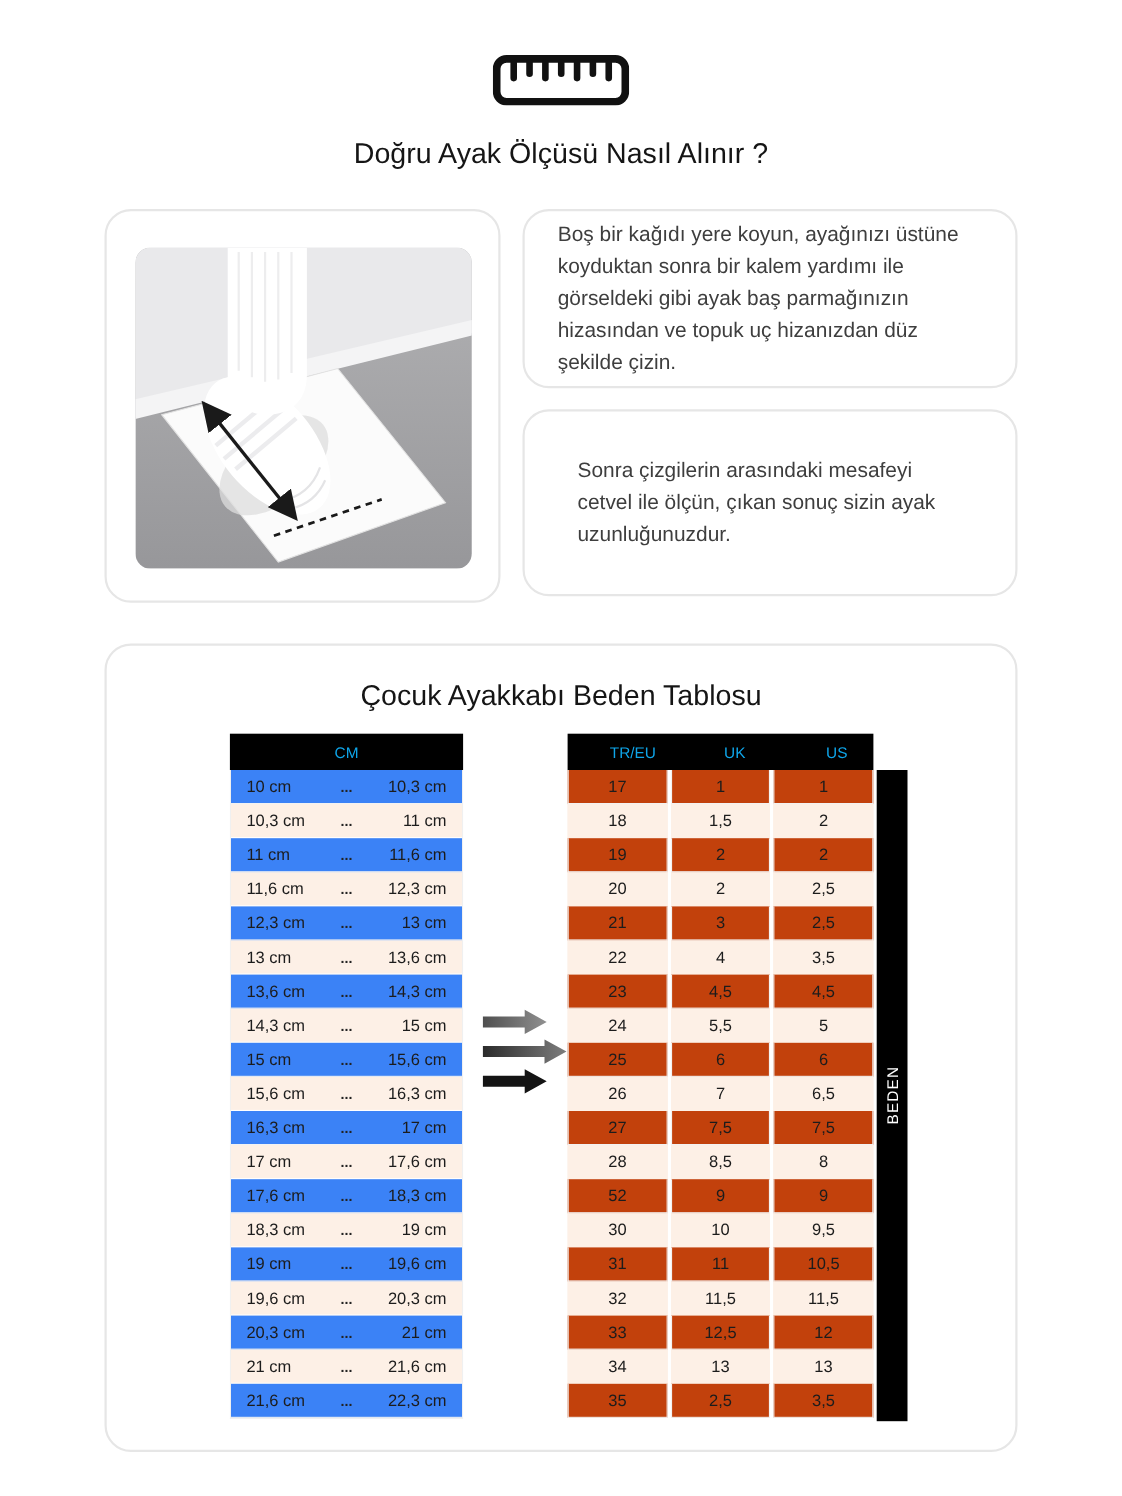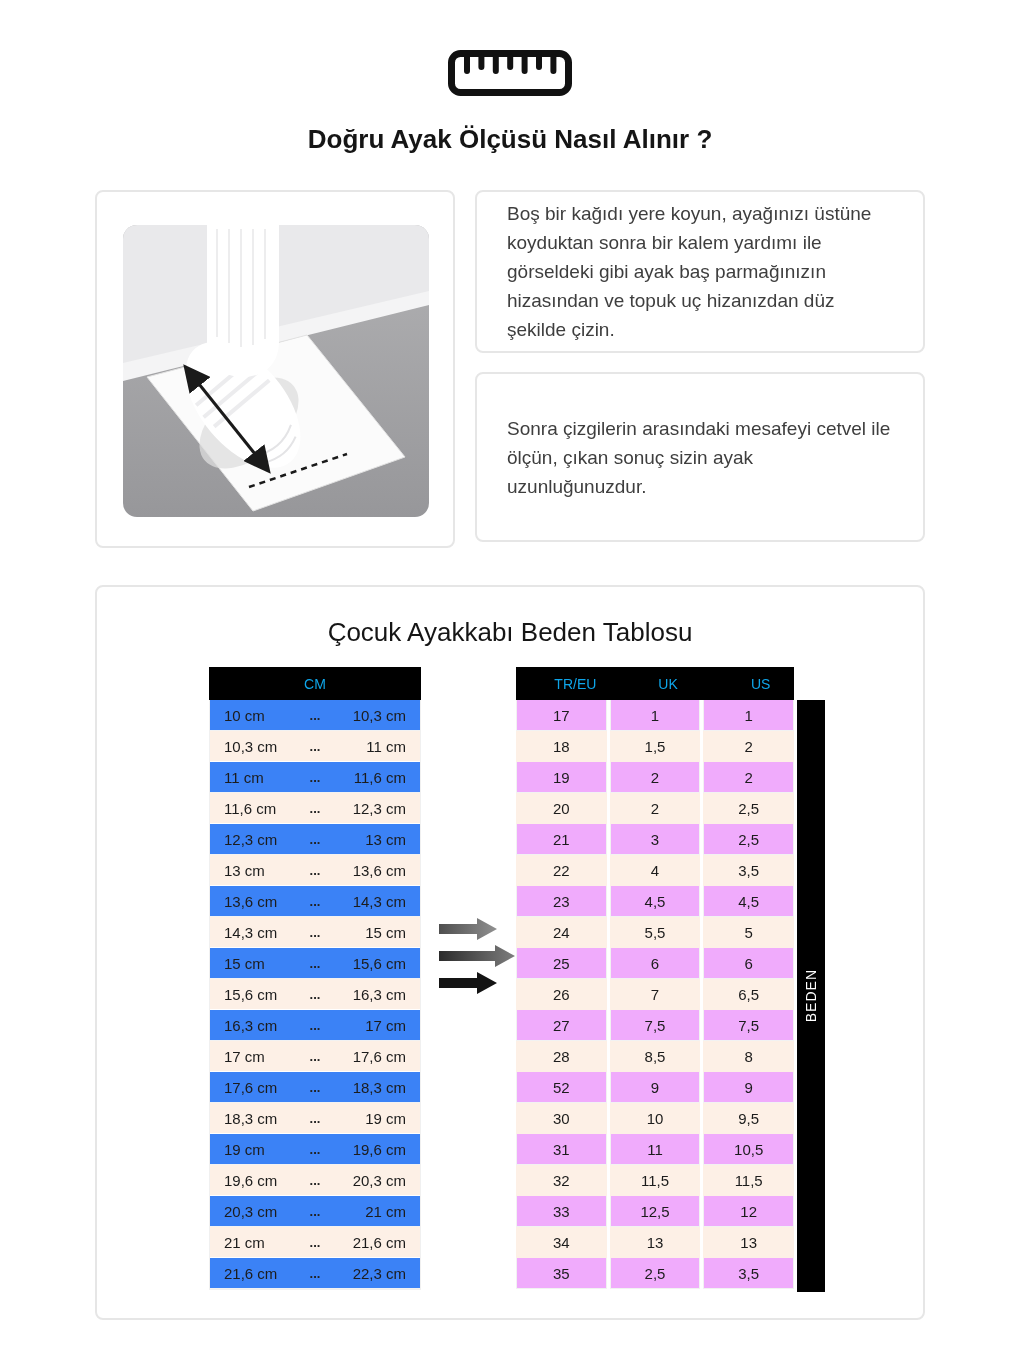--- a/index.html
+++ b/index.html
@@ -4,31 +4,31 @@
 <style>
   * { margin:0; padding:0; box-sizing:border-box; }
   html, body { background:#ffffff; }
   body {
     width:1020px; height:1360px; position:relative;
     font-family:"Liberation Sans", sans-serif; color:#1c1c1c;
     overflow:hidden;
   }
   .card {
     position:absolute; background:#fff;
-    border:2px solid #e6e6e6; border-radius:8px;
+    border:2px solid #e6e6e6; border-radius:24px;
   }
   #ruler-wrap { position:absolute; top:50px; left:0; width:100%; display:flex; justify-content:center; }
   #page-title {
     position:absolute; top:124px; left:0; width:100%;
-    text-align:center; font-size:26px; font-weight:700; color:#151515;
+    text-align:center; font-size:26px; font-weight:400; color:#151515;
   }
   #photo-card { left:95px; top:190px; width:360px; height:358px; }
   #photo { position:absolute; left:26px; top:33px; width:306px; height:292px; border-radius:14px; overflow:hidden; }
   #note1 { left:475px; top:190px; width:450px; height:163px; display:flex; align-items:center; padding:0 30px; }
-  #note2 { left:475px; top:372px; width:450px; height:170px; display:flex; align-items:center; padding:0 30px; }
+  #note2 { left:475px; top:372px; width:450px; height:170px; display:flex; align-items:center; padding:0 48px; }
   .note-text { font-size:19px; line-height:29px; color:#3e3e3e; }
 
   #table-card { left:95px; top:585px; width:830px; height:735px; }
   #table-title {
     position:absolute; top:30px; left:0; width:100%;
     text-align:center; font-size:26px; font-weight:400; color:#151515;
   }
   .tbl-header {
     height:33px; background:#000; color:#0ea5e9; font-size:14px;
     display:flex; align-items:center; justify-content:center;
@@ -41,21 +41,21 @@
   }
   .cm-row.alt { background:#fdf0e6; border-bottom-color:#fff; }
   .cm-row .from { flex:1; padding-left:14px; text-align:left; }
   .cm-row .dots { width:30px; text-align:center; font-weight:700; font-size:13px; color:#222; }
   .cm-row .to { flex:1; padding-right:14px; text-align:right; }
 
   #sizes-table { position:absolute; left:419px; top:80px; width:278px; }
   .size-hcell { flex:1; text-align:center;padding-left:26px; }
   .size-row { display:flex; gap:3px; height:31px; }
   .size-cell {
-    flex:1; background:#f0abfc; border:1px solid #f2f2f2; border-top:none;
+    flex:1; background:#c2410c; border:1px solid #f2f2f2; border-top:none;
     display:flex; align-items:center; justify-content:center; font-size:15px;
   }
   .size-row.alt .size-cell { background:#fdf0e6; border-color:#fdf0e6; }
 
   #beden-bar {
     position:absolute; left:700px; top:113px; width:28px; height:592px;
     background:#000; display:flex; align-items:center; justify-content:center;
   }
   #beden-label {
     color:#fff; font-size:14px; letter-spacing:1px;

